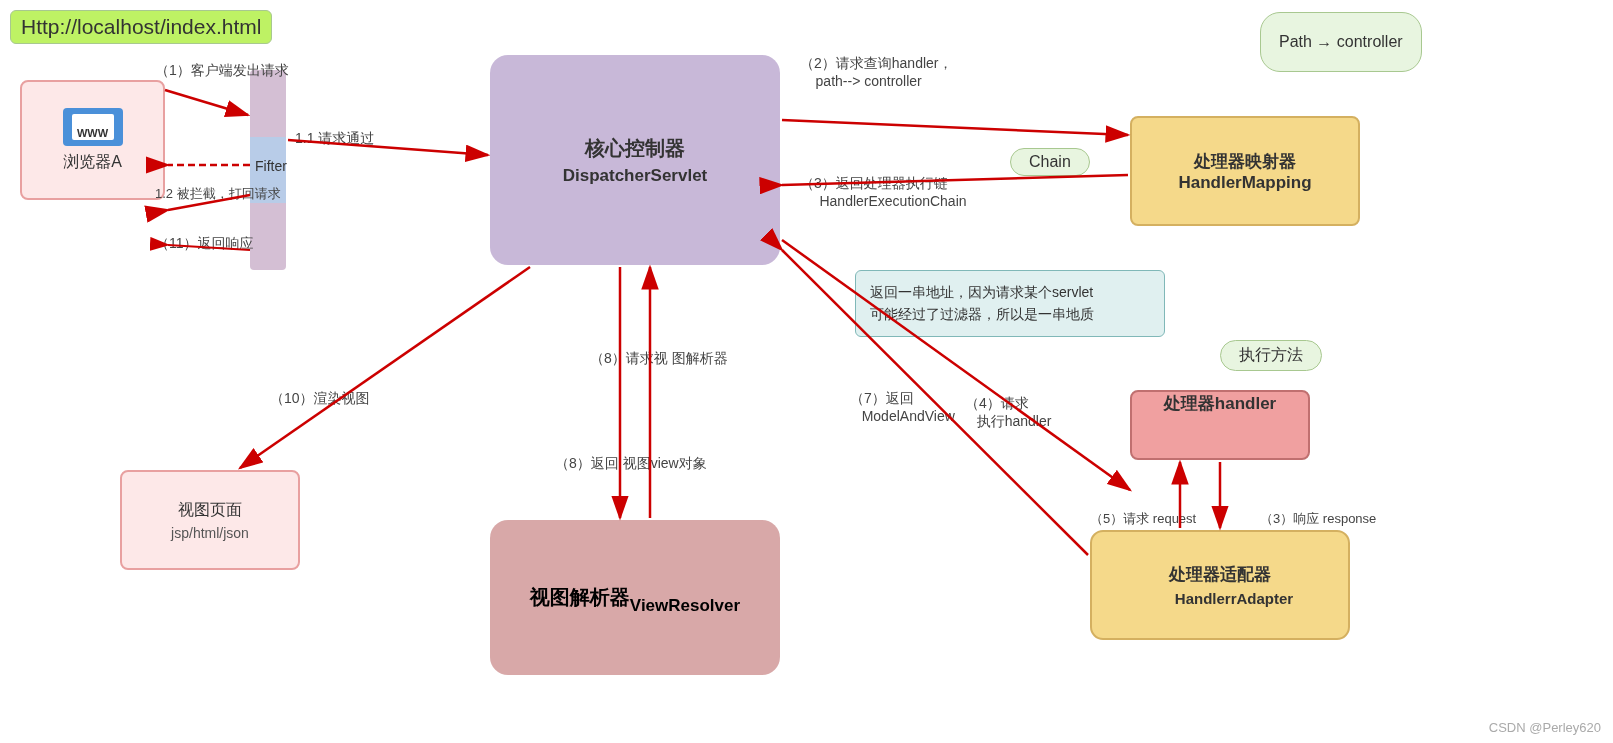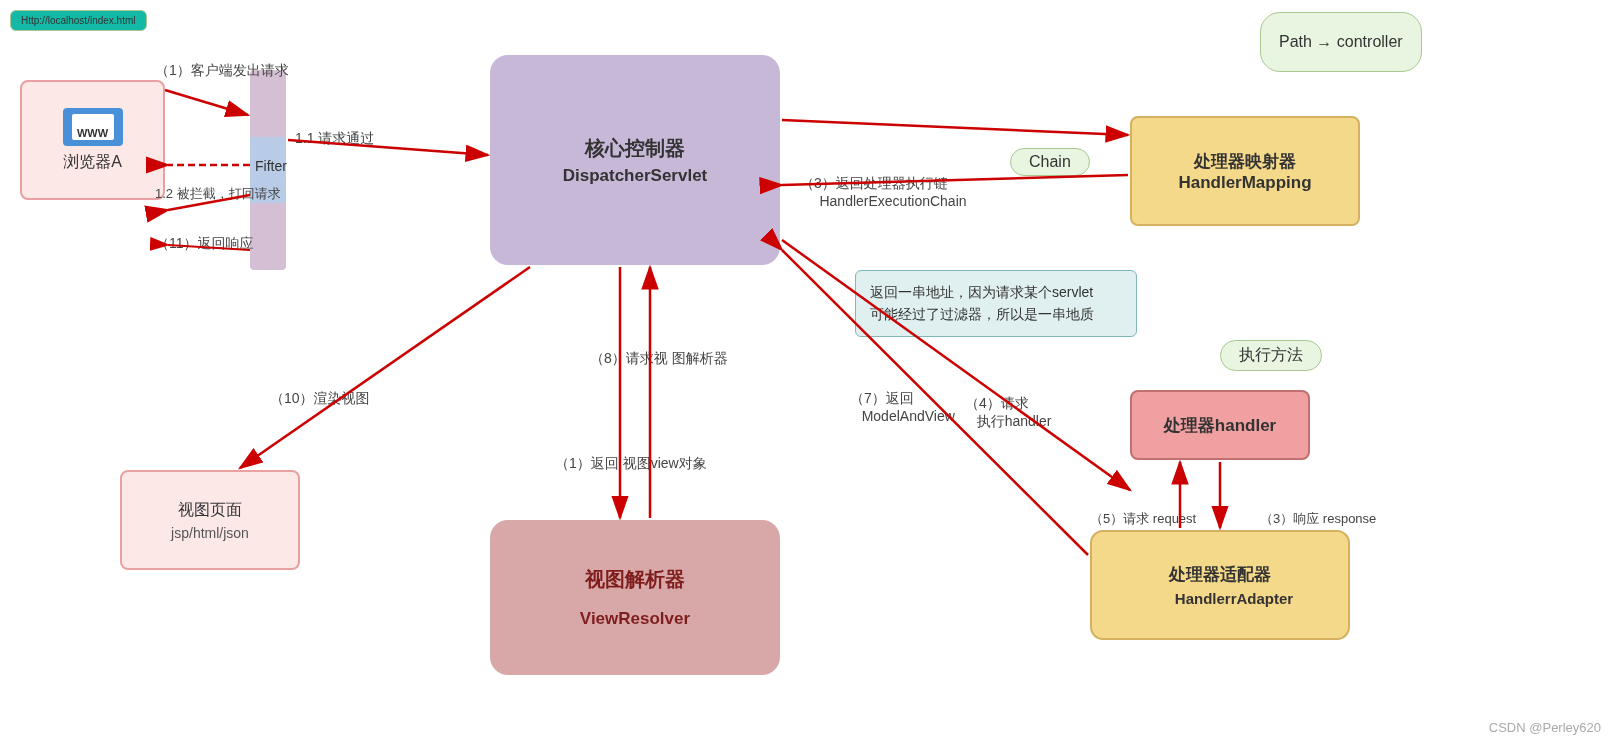--- a/index.html
+++ b/index.html
@@ -17,25 +17,25 @@
       height: 743px;
       position: relative;
       background: #fff;
     }
 
     
     .url-label {
       position: absolute;
       top: 10px;
       left: 10px;
-      background: #14b8a6;
+      background: #bef264;
       border: 1.5px solid #a8c890;
       border-radius: 6px;
       padding: 4px 10px;
-      font-size: 10px;
+      font-size: 21px;
       color: #333;
       font-weight: 500;
     }
 
     
     .browser-box {
       position: absolute;
       top: 80px;
       left: 20px;
       width: 145px;
@@ -165,44 +165,43 @@
     
     .view-resolver-box {
       position: absolute;
       top: 520px;
       left: 490px;
       width: 290px;
       height: 155px;
       background: #d8a8a8;
       border-radius: 18px;
       display: flex;
-      flex-direction: column;
+      flex-direction: row;
       align-items: center;
       justify-content: center;
       font-size: 20px;
-      color: #7f1d1d;
+      color: #000000;
       font-weight: 600;
     }
     .view-resolver-box .sub-title {
       font-size: 17px;
       margin-top: 16px;
     }
 
     
     .handler-handler-box {
       position: absolute;
       top: 390px;
       left: 1130px;
       width: 180px;
       height: 70px;
       background: #f0a0a0;
       border: 2px solid #c07070;
       border-radius: 8px;
       display: flex;
-      align-items: center;
       justify-content: center;
       font-size: 17px;
       color: #333;
       font-weight: 600;
     }
 
     
     .handler-adapter-box {
       position: absolute;
       top: 530px;
@@ -258,21 +257,21 @@
       padding: 4px 18px;
       font-size: 16px;
       color: #333;
     }
 
     
     .note-box {
       position: absolute;
       top: 270px;
       left: 855px;
-      width: 282px;
+      width: 310px;
       padding: 10px 14px;
       background: #e0f0f0;
       border: 1.5px solid #80b8b8;
       border-radius: 6px;
       font-size: 14px;
       color: #333;
       line-height: 1.6;
     }
 
     
@@ -365,34 +364,35 @@
   </div>
 
   <div class="text-label" style="top:62px;left:155px;">（1）客户端发出请求</div>
 
   <div class="text-label" style="top:130px;left:295px;">1.1 请求通过</div>
 
   <div class="text-label" style="top:185px;left:155px;font-size:13px;">1.2 被拦截，打回请求</div>
 
   <div class="text-label" style="top:235px;left:155px;">（11）返回响应</div>
 
+  <div class="text-label" style="top:55px;left:800px;font-size:14px;">（2）请求查询handler，<br>&nbsp;&nbsp;&nbsp;&nbsp;path--&gt; controller</div>
 
   <div class="text-label" style="top:175px;left:800px;font-size:14px;">（3）返回处理器执行链<br>&nbsp;&nbsp;&nbsp;&nbsp;&nbsp;HandlerExecutionChain</div>
 
   <div class="text-label" style="top:395px;left:965px;font-size:14px;">（4）请求<br>&nbsp;&nbsp;&nbsp;执行handler</div>
 
   <div class="text-label" style="top:510px;left:1090px;font-size:13px;">（5）请求 request</div>
 
   <div class="text-label" style="top:510px;left:1260px;font-size:13px;">（3）响应 response</div>
 
   <div class="text-label" style="top:390px;left:850px;font-size:14px;">（7）返回<br>&nbsp;&nbsp;&nbsp;ModelAndView</div>
 
   <div class="text-label" style="top:350px;left:590px;font-size:14px;">（8）请求视 图解析器</div>
 
-  <div class="text-label" style="top:455px;left:555px;font-size:14px;">（1）返回 视图view对象</div>
+  <div class="text-label" style="top:455px;left:555px;font-size:14px;">（8）返回 视图view对象</div>
 
   <div class="text-label" style="top:390px;left:270px;font-size:14px;">（10）渲染视图</div>
 
   <svg class="arrows-svg">
     <defs>
       <marker id="arrowRed" markerWidth="10" markerHeight="7" refX="9" refY="3.5" orient="auto">
         <polygon points="0 0, 10 3.5, 0 7" fill="#cc0000"></polygon>
       </marker>
       <marker id="arrowRedDash" markerWidth="10" markerHeight="7" refX="9" refY="3.5" orient="auto">
         <polygon points="0 0, 10 3.5, 0 7" fill="#cc0000"></polygon>

